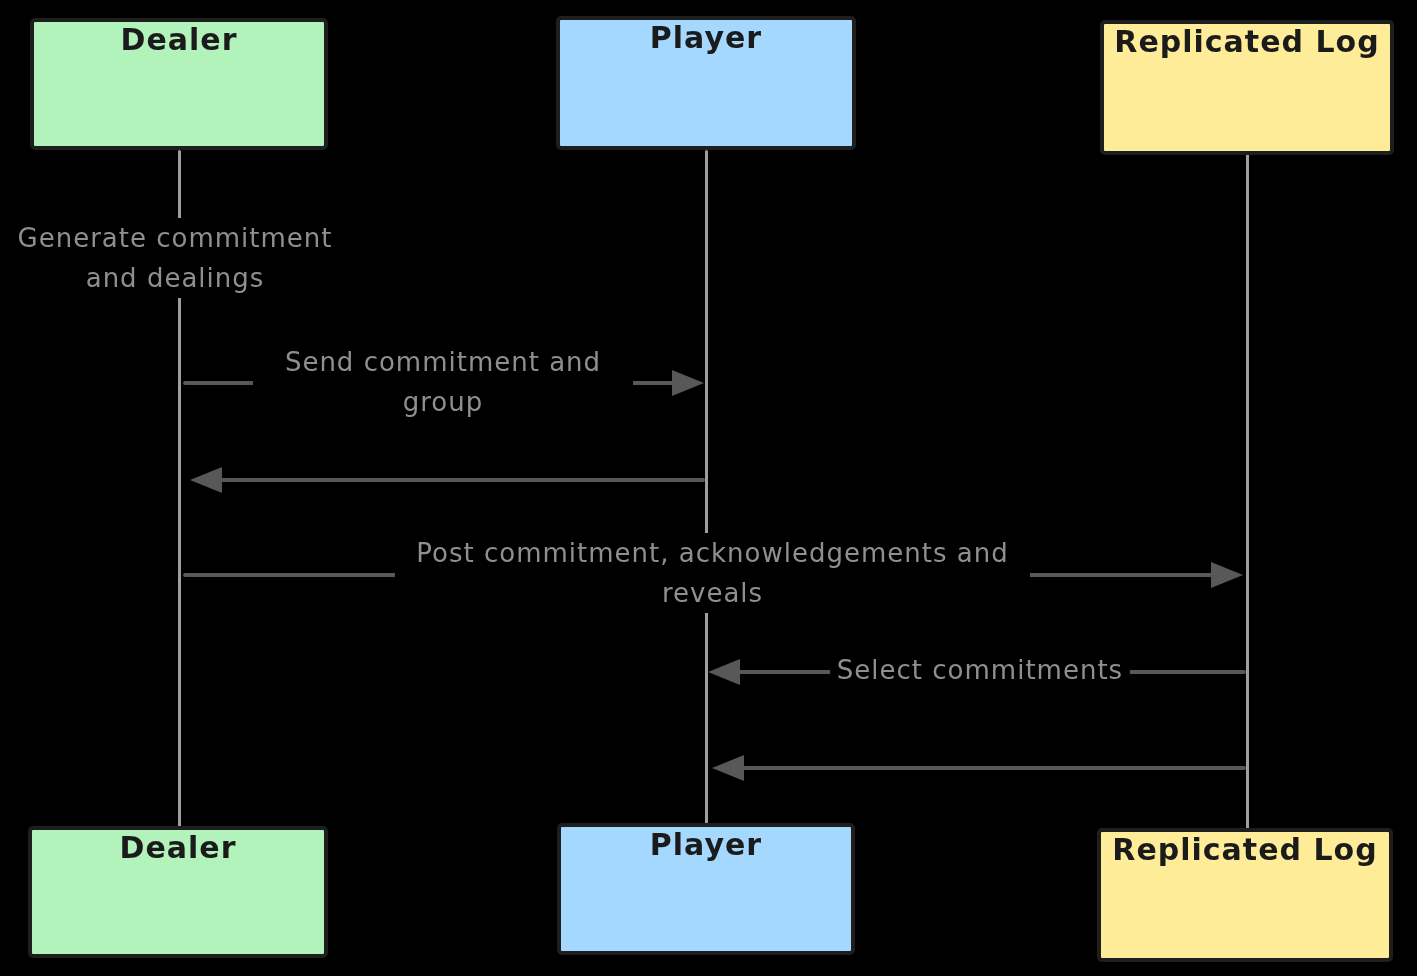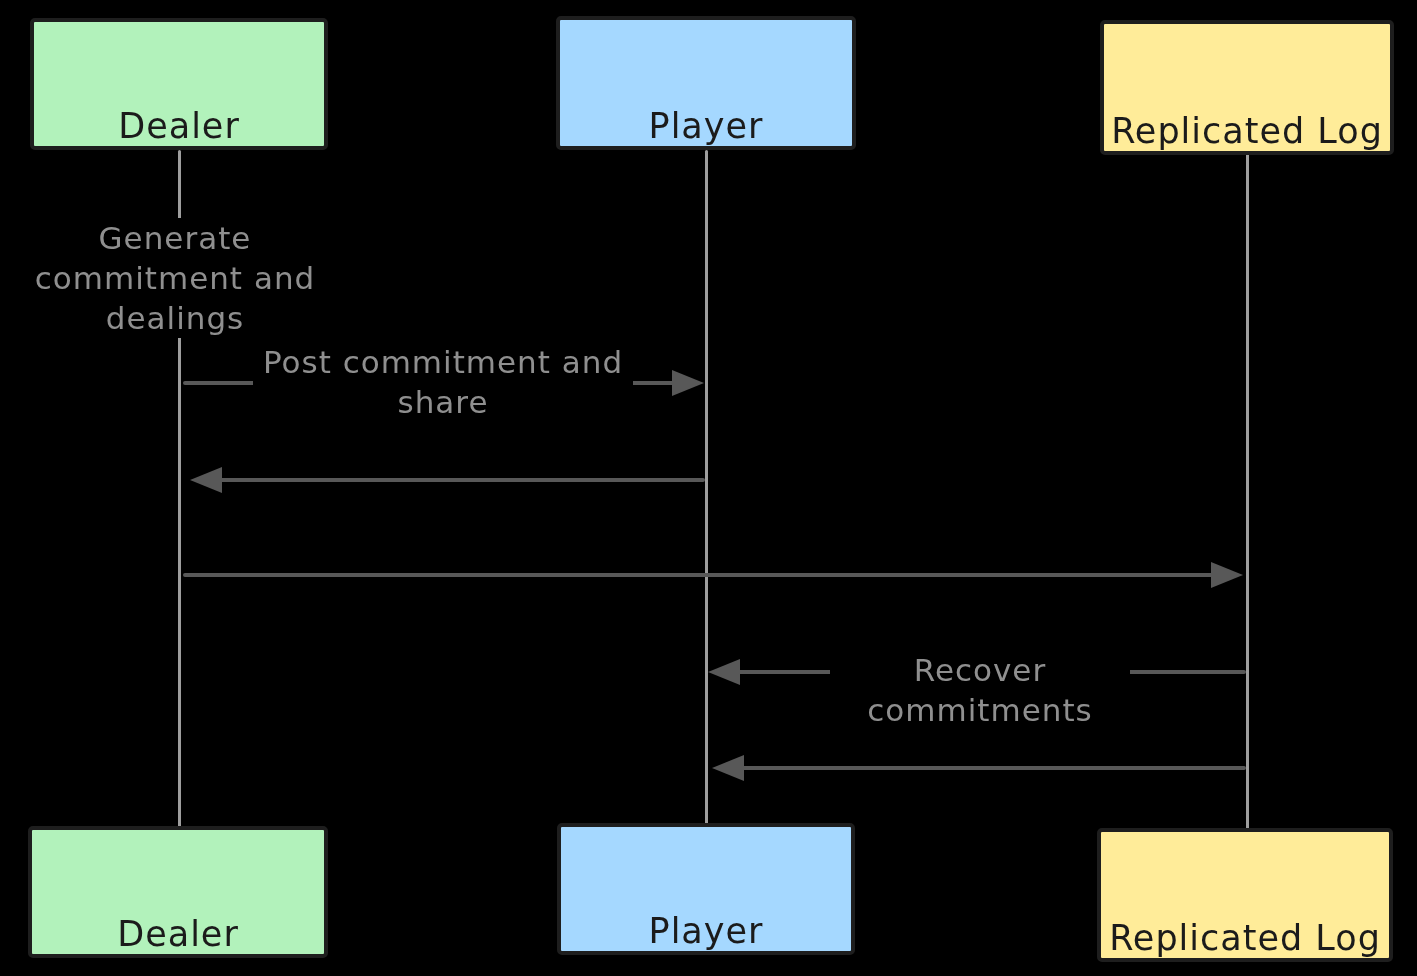--- a/index.html
+++ b/index.html
@@ -16,44 +16,44 @@
   html,body{margin:0;padding:0;background:var(--bg);}
   .canvas{
     position:relative;
     width:1417px;height:976px;
     background:var(--bg);
     overflow:hidden;
     font-family:"DejaVu Sans", sans-serif;
   }
   .actor-box{
     position:absolute;
-    display:flex;align-items:flex-end;justify-content:center;
+    display:flex;align-items:flex-start;justify-content:center;
     border:4px solid var(--box-border);
     border-radius:5px;
     box-sizing:border-box;
     color:var(--actor-text);
-    font-size:35px;
-    font-weight:400;
+    font-size:30px;
+    font-weight:700;
     letter-spacing:1px;
   }
   .green{background:var(--green);}
   .blue{background:var(--blue);}
   .yellow{background:var(--yellow);}
 
   .lifeline{
     position:absolute;
     width:3px;
     background:var(--lifeline);
     border-radius:2px;
   }
 
   .msg-label{
     position:absolute;
     color:var(--label);
-    font-size:31px;
+    font-size:26px;
     line-height:40px;
     text-align:center;
     background:var(--bg);
     letter-spacing:1px;
     z-index:3;
   }
   .msg-label.tight{line-height:38px;}
 
   .arrow-line{
     position:absolute;
@@ -98,28 +98,29 @@
     <span>Player</span>
   </div>
   <div class="actor-box yellow" style="left:1097px;top:828px;width:296px;height:134px;">
     <span>Replicated Log</span>
   </div>
 
   <div class="msg-label" style="left:10px;top:218px;width:330px;">Generate commitment and dealings</div>
 
   <div class="arrow-line" style="left:183px;top:381px;width:492px;"></div>
   <div class="arrowhead right" style="left:672px;top:370px;"></div>
-  <div class="msg-label" style="left:253px;top:342px;width:380px;">Post commitment and share</div>
+  <div class="msg-label" style="left:253px;top:342px;width:380px;">Send commitment and group</div>
 
   <div class="arrow-line" style="left:218px;top:478px;width:487px;"></div>
   <div class="arrowhead left" style="left:190px;top:467px;"></div>
 
   <div class="arrow-line" style="left:183px;top:573px;width:1030px;"></div>
   <div class="arrowhead right" style="left:1211px;top:562px;"></div>
+  <div class="msg-label" style="left:395px;top:533px;width:635px;">Post commitment, acknowledgements and reveals</div>
 
   <div class="arrow-line" style="left:736px;top:670px;width:510px;"></div>
   <div class="arrowhead left" style="left:708px;top:659px;"></div>
-  <div class="msg-label" style="left:830px;top:650px;width:300px;">Recover commitments</div>
+  <div class="msg-label" style="left:830px;top:650px;width:300px;">Select commitments</div>
 
   <div class="arrow-line" style="left:740px;top:766px;width:506px;"></div>
   <div class="arrowhead left" style="left:712px;top:755px;"></div>
 
 </div>
 
 </body></html>

